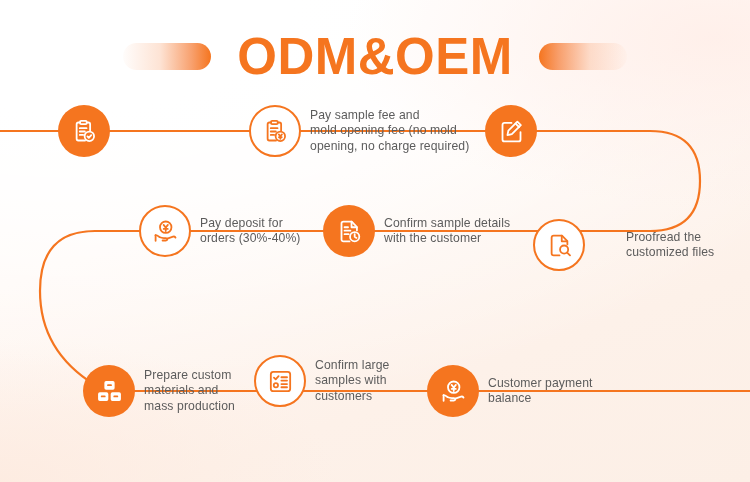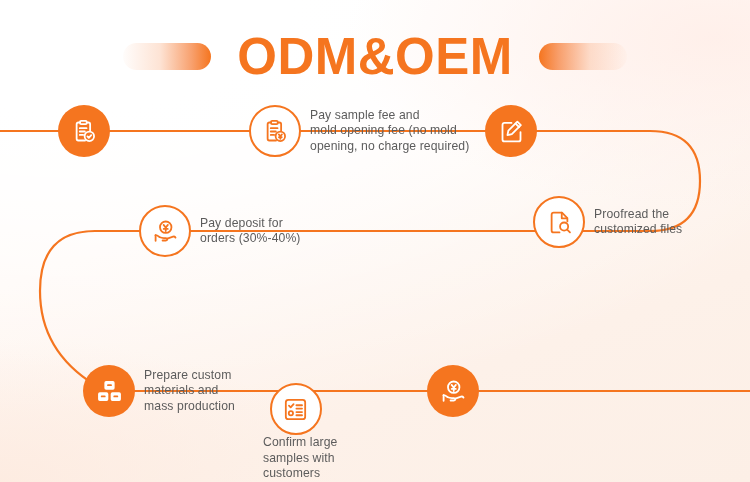--- a/index.html
+++ b/index.html
@@ -173,33 +173,48 @@
   <div class="node" style="left:485px; top:105px;">
     <div class="node-circle filled">
       <svg viewBox="0 0 24 24" fill="none" stroke="#ffffff" stroke-width="1.6" stroke-linecap="round" stroke-linejoin="round">
         <path d="M20 12.5V19a1.8 1.8 0 0 1-1.8 1.8H5.8A1.8 1.8 0 0 1 4 19V6.2A1.8 1.8 0 0 1 5.8 4.4H12"></path>
         <path d="M17.2 3.3l3.1 3.1-8 8-3.9.8.8-3.9z"></path>
         <path d="M15.6 4.9l3.1 3.1"></path>
       </svg>
     </div>
   </div>
 
-  <div class="node" style="left:533px; top:196px;">
+  <div class="node" style="left:533px; top:219px;gap:32px;">
     <div class="node-circle outline">
       <svg viewBox="0 0 24 24" fill="none" stroke="#f5751f" stroke-width="1.6" stroke-linecap="round" stroke-linejoin="round">
         <path d="M19 11V8.2L14.2 3.2H6.8A1.8 1.8 0 0 0 5 5v14a1.8 1.8 0 0 0 1.8 1.8H12"></path>
         <path d="M14 3.3V8.3h4.8"></path>
         <circle cx="16.1" cy="15.6" r="3.6"></circle>
         <path d="M18.8 18.3l2.5 2.5"></path>
       </svg>
     </div>
     <div class="node-label">Proofread the
 customized files</div>
   </div>
 
+  <div class="node" style="left:323px; top:205px;">
+    <div class="node-circle filled">
+      <svg viewBox="0 0 24 24" fill="none" stroke="#ffffff" stroke-width="1.6" stroke-linecap="round" stroke-linejoin="round">
+        <path d="M18.6 11V8L14 3.2H6.6A1.7 1.7 0 0 0 4.9 4.9v14.2a1.7 1.7 0 0 0 1.7 1.7H12"></path>
+        <path d="M13.8 3.3V8.2h4.6"></path>
+        <path d="M7.6 8.2h3.1"></path>
+          <path d="M7.6 11.3h5.2"></path>
+          <path d="M7.6 14.4h3.6"></path>
+        <circle cx="16.6" cy="16.6" r="4.1"></circle>
+        <path d="M16.6 14.4v2.3l1.6 1"></path>
+      </svg>
+    </div>
+    <div class="node-label">Confirm sample details
+with the customer</div>
+  </div>
 
   <div class="node" style="left:139px; top:205px;">
     <div class="node-circle outline">
       <svg viewBox="0 0 24 24" fill="none" stroke="#f5751f" stroke-width="1.6" stroke-linecap="round" stroke-linejoin="round">
         <circle cx="12.2" cy="8.2" r="5.1"></circle>
         <path d="M10.3 6.1l1.9 2.4 1.9-2.4"></path>
         <path d="M12.2 8.4v3.2"></path>
           <path d="M10.4 9.7h3.6"></path>
         <path d="M3.2 15.3c1.7 0 2.7 1.1 4 1.9 1 .6 2.2.6 3.3.6h1.8c.7 0 1.3.5 1.3 1.1 0 .6-.6 1.1-1.3 1.1H9.4"></path>
         <path d="M13.6 18.3l5.1-1.7c.9-.3 1.9.1 2.2.9"></path>
@@ -219,21 +234,21 @@
         <path d="M5 16.4h2.8" stroke="#f5751f" stroke-width="1.5"></path>
         <rect x="13.8" y="13.4" width="7.6" height="6.3" rx="0.8" fill="#ffffff" stroke="#ffffff"></rect>
         <path d="M16.2 16.4h2.8" stroke="#f5751f" stroke-width="1.5"></path>
       </svg>
     </div>
     <div class="node-label">Prepare custom
 materials and
 mass production</div>
   </div>
 
-  <div class="node" style="left:254px; top:383px;flex-direction:column;">
+  <div class="node" style="left:254px; top:355px;">
     <div class="node-circle outline">
       <svg viewBox="0 0 24 24" fill="none" stroke="#f5751f" stroke-width="1.6" stroke-linecap="round" stroke-linejoin="round">
         <rect x="3.4" y="3.4" width="17.2" height="17.2" rx="2.2"></rect>
         <path d="M6.2 8.6l1.5 1.5 2.6-2.9"></path>
         <circle cx="7.9" cy="15.4" r="1.9"></circle>
         <path d="M12.8 8.2h5"></path>
           <path d="M12.8 11.2h5"></path>
         <path d="M12.8 14.3h5"></path>
           <path d="M12.8 17.1h5"></path>
       </svg>
@@ -248,16 +263,18 @@
       <svg viewBox="0 0 24 24" fill="none" stroke="#ffffff" stroke-width="1.6" stroke-linecap="round" stroke-linejoin="round">
         <circle cx="12.2" cy="8.2" r="5.1"></circle>
         <path d="M10.3 6.1l1.9 2.4 1.9-2.4"></path>
         <path d="M12.2 8.4v3.2"></path>
           <path d="M10.4 9.7h3.6"></path>
         <path d="M3.2 15.3c1.7 0 2.7 1.1 4 1.9 1 .6 2.2.6 3.3.6h1.8c.7 0 1.3.5 1.3 1.1 0 .6-.6 1.1-1.3 1.1H9.4"></path>
         <path d="M13.6 18.3l5.1-1.7c.9-.3 1.9.1 2.2.9"></path>
         <path d="M3.2 15.3v5"></path>
       </svg>
     </div>
+    <div class="node-label">Customer payment
+balance</div>
   </div>
 
 
 </div>
 
 </body></html>

